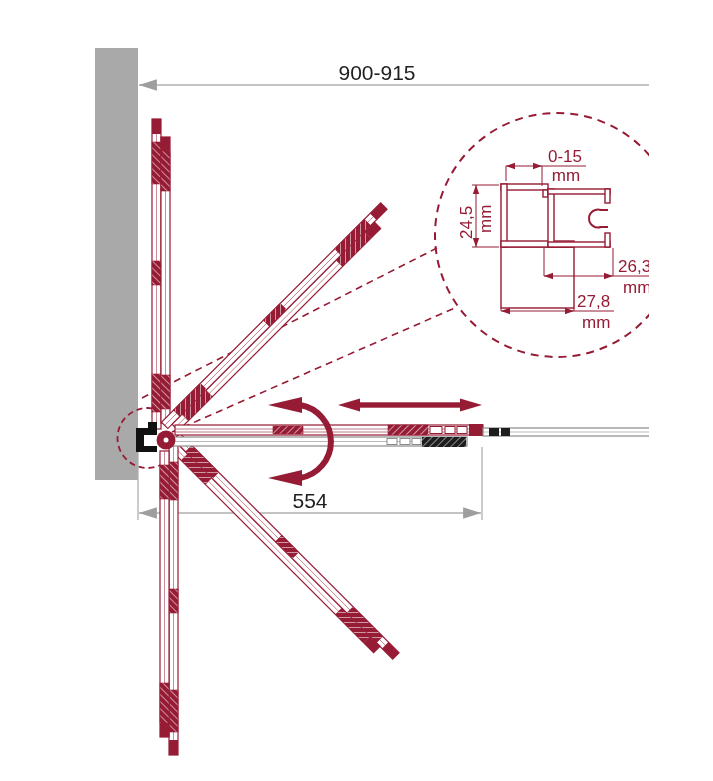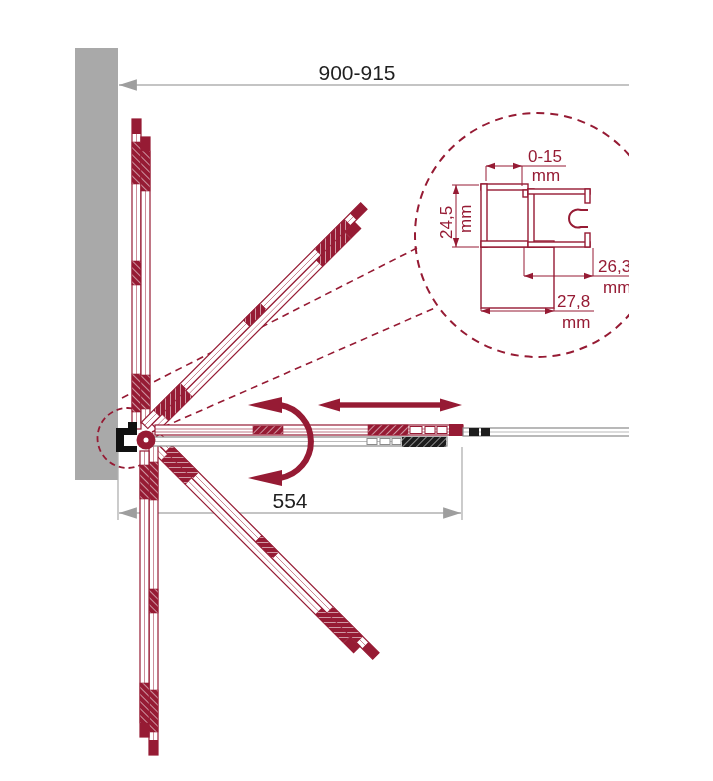--- a/index.html
+++ b/index.html
@@ -1,17 +1,17 @@
 <!DOCTYPE html>
 <html><head>
 <meta charset="utf-8">
 <style>
   html,body{margin:0;padding:0;background:#fff;}
   #page{position:relative;width:629px;height:781px;background:#ffffff;overflow:hidden;
-        font-family:"Liberation Sans", sans-serif;}
+        font-family:"Liberation Sans", sans-serif;margin-left:20px;}
   svg{display:block;}
   text{font-family:"Liberation Sans", sans-serif;}
   .dimtext{fill:#1f1f1f;font-size:21px;}
   .redtext{fill:#961b34;font-size:17px;}
 </style>
 </head>
 <body>
 
 <div id="page">
 <svg width="713" height="781" viewBox="0 0 713 781">

